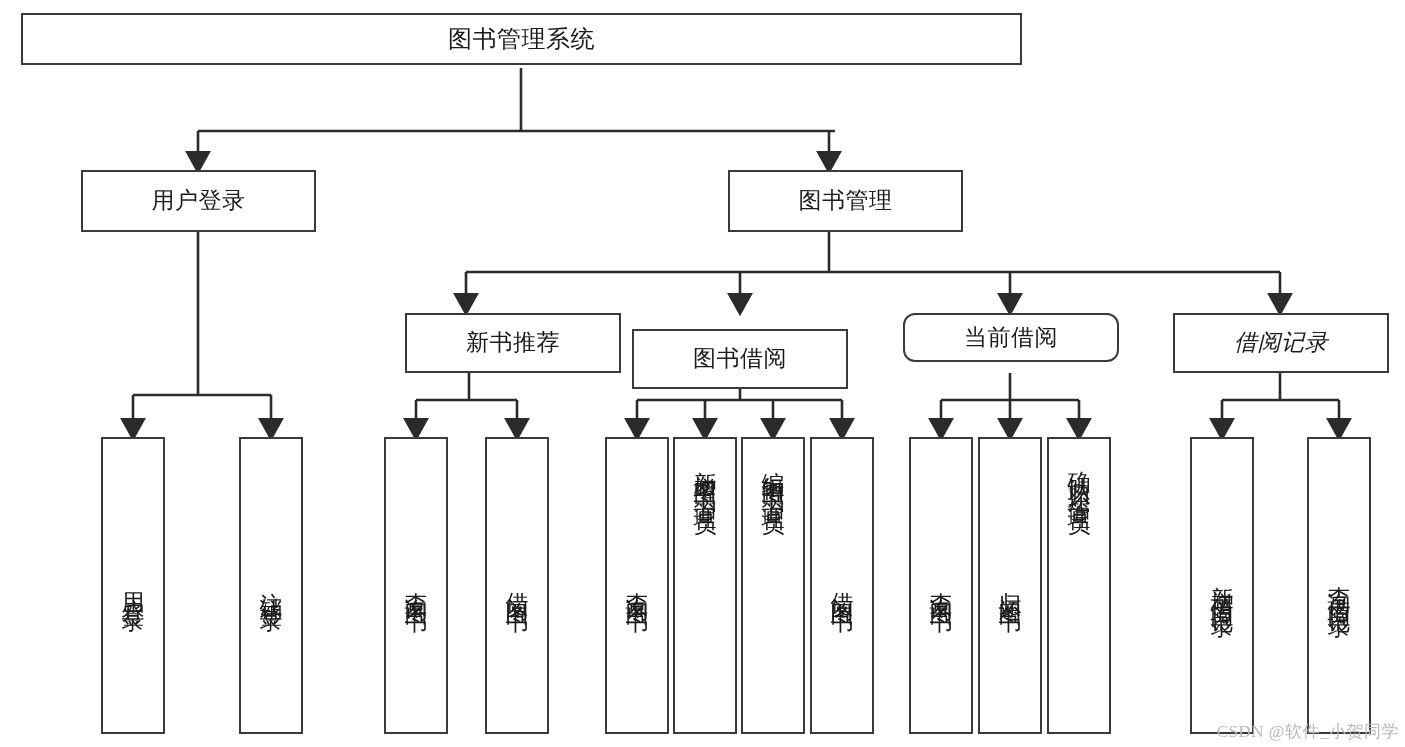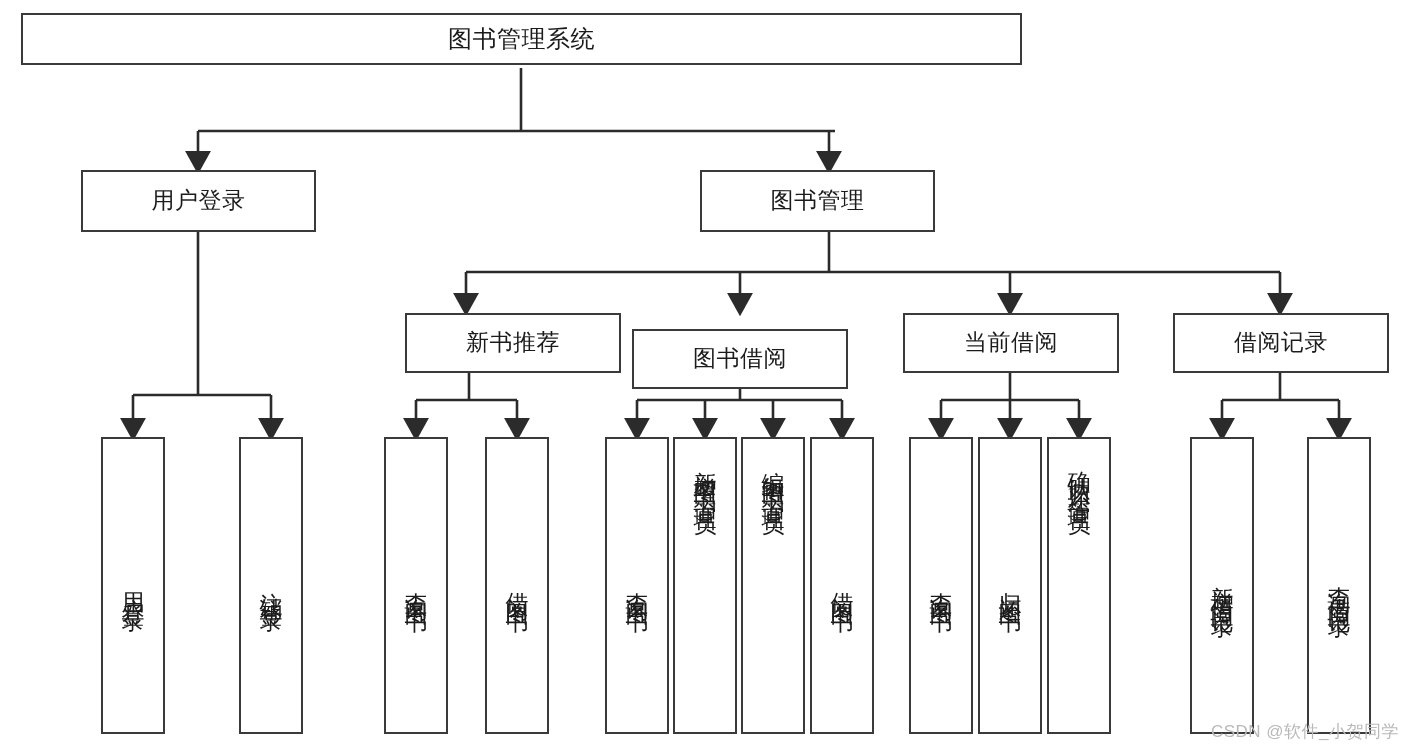--- a/index.html
+++ b/index.html
@@ -48,21 +48,21 @@
   }
   .node.v.center{align-items:center;padding-top:0;}
 
   .watermark{
     position:absolute;
     right:6px;bottom:4px;
     font-size:17px;
     color:#b9b9b9;
     letter-spacing:0.5px;
     white-space:nowrap;
-    font-family:Liberation Sans, sans-serif;
+    font-family:Liberation Serif, serif;
     margin-top:11px;
   }
 </style>
 </head>
 <body>
 
 <div id="canvas">
 
   <svg class="edges" viewBox="0 0 1405 747" xmlns="http://www.w3.org/2000/svg">
     <defs>
@@ -114,34 +114,34 @@
     </g>
   </svg>
 
   <div class="node h root" style="left:21px;top:13px;width:1001px;height:52px;">
     <span class="label">图书管理系统</span>
   </div>
 
   <div class="node h" style="left:81px;top:170px;width:235px;height:62px;">
     <span class="label">用户登录</span>
   </div>
-  <div class="node h" style="left:700px;top:170px;width:235px;height:62px;">
+  <div class="node h" style="left:728px;top:170px;width:235px;height:62px;">
     <span class="label">图书管理</span>
   </div>
 
   <div class="node h" style="left:361px;top:313px;width:216px;height:60px;margin-left:44px;">
     <span class="label">新书推荐</span>
   </div>
   <div class="node h" style="left:632px;top:313px;width:216px;height:60px;margin-top:16px;">
     <span class="label">图书借阅</span>
   </div>
-  <div class="node h" style="left:903px;top:313px;width:216px;height:60px;">
+  <div class="node h" style="left:903px;top:313px;width:216px;height:49px;border-radius:12px;">
     <span class="label">当前借阅</span>
   </div>
-  <div class="node h" style="left:1173px;top:313px;width:216px;height:60px;">
+  <div class="node h" style="left:1173px;top:313px;width:216px;height:60px;font-style:italic;">
     <span class="label">借阅记录</span>
   </div>
 
   <div class="node v center" style="left:101px;top:437px;width:64px;height:297px;">
     <span class="label">用户登录</span>
   </div>
   <div class="node v center" style="left:239px;top:437px;width:64px;height:297px;">
     <span class="label">注销登录</span>
   </div>
 

